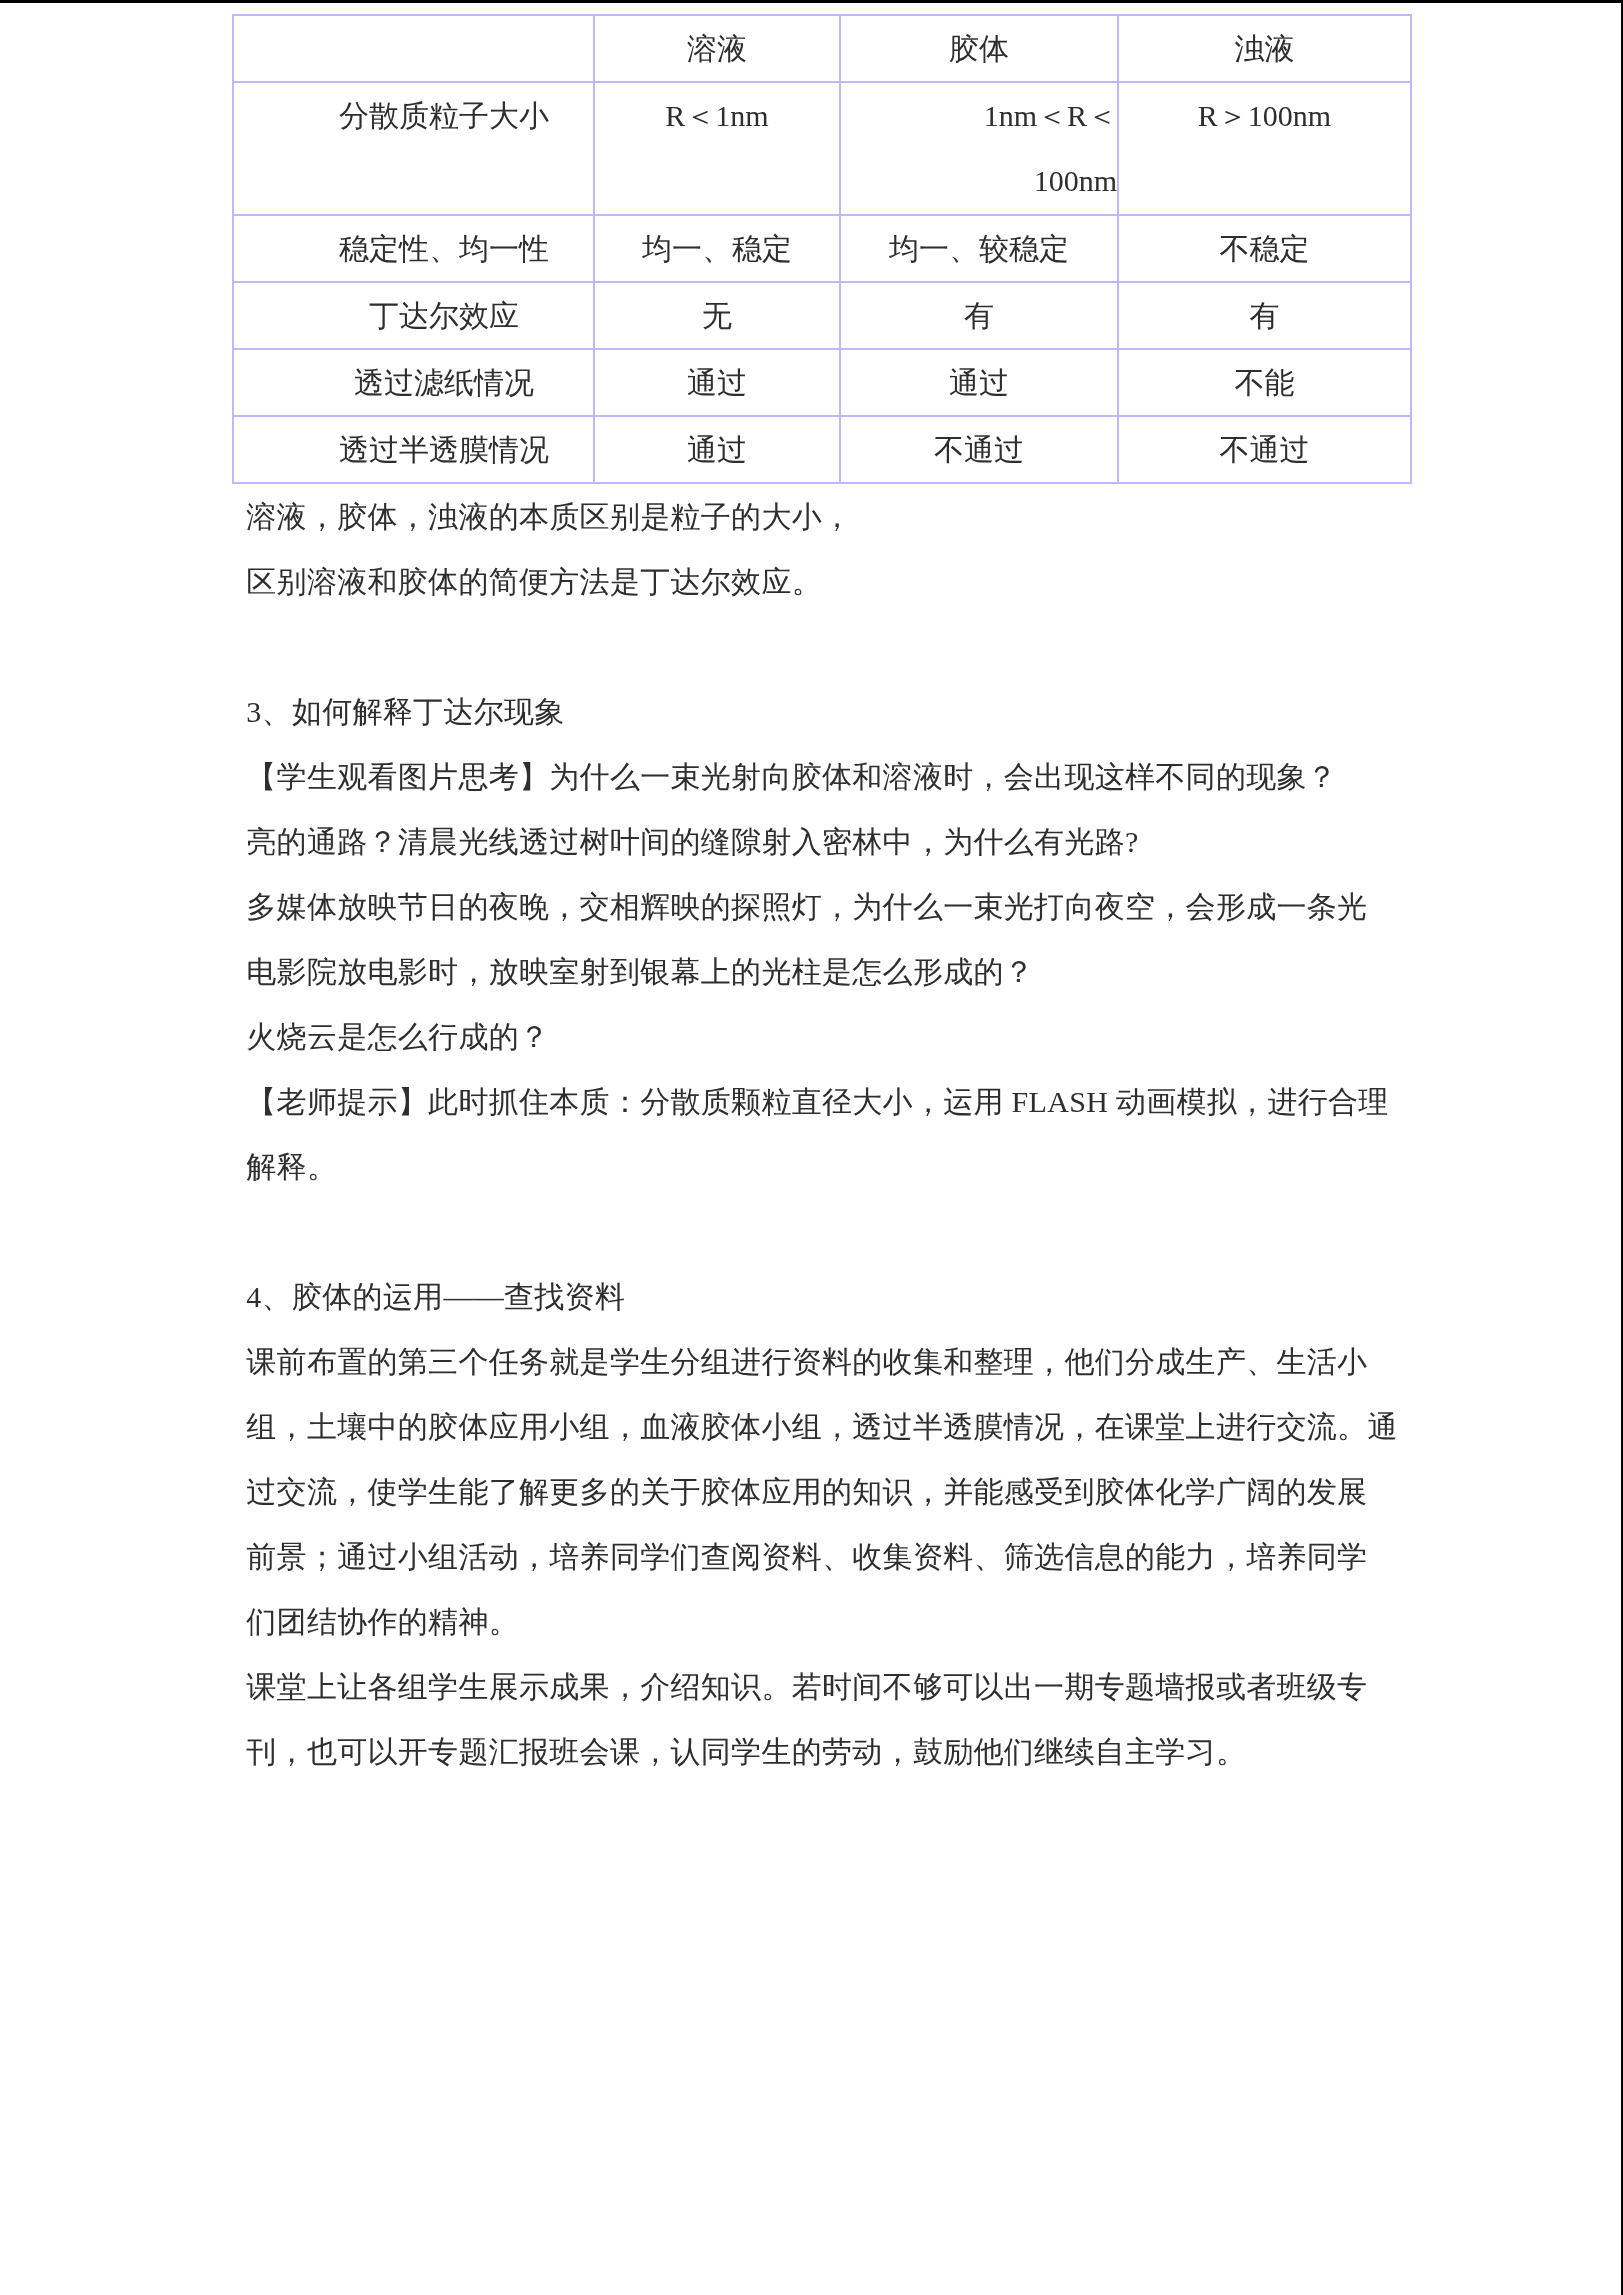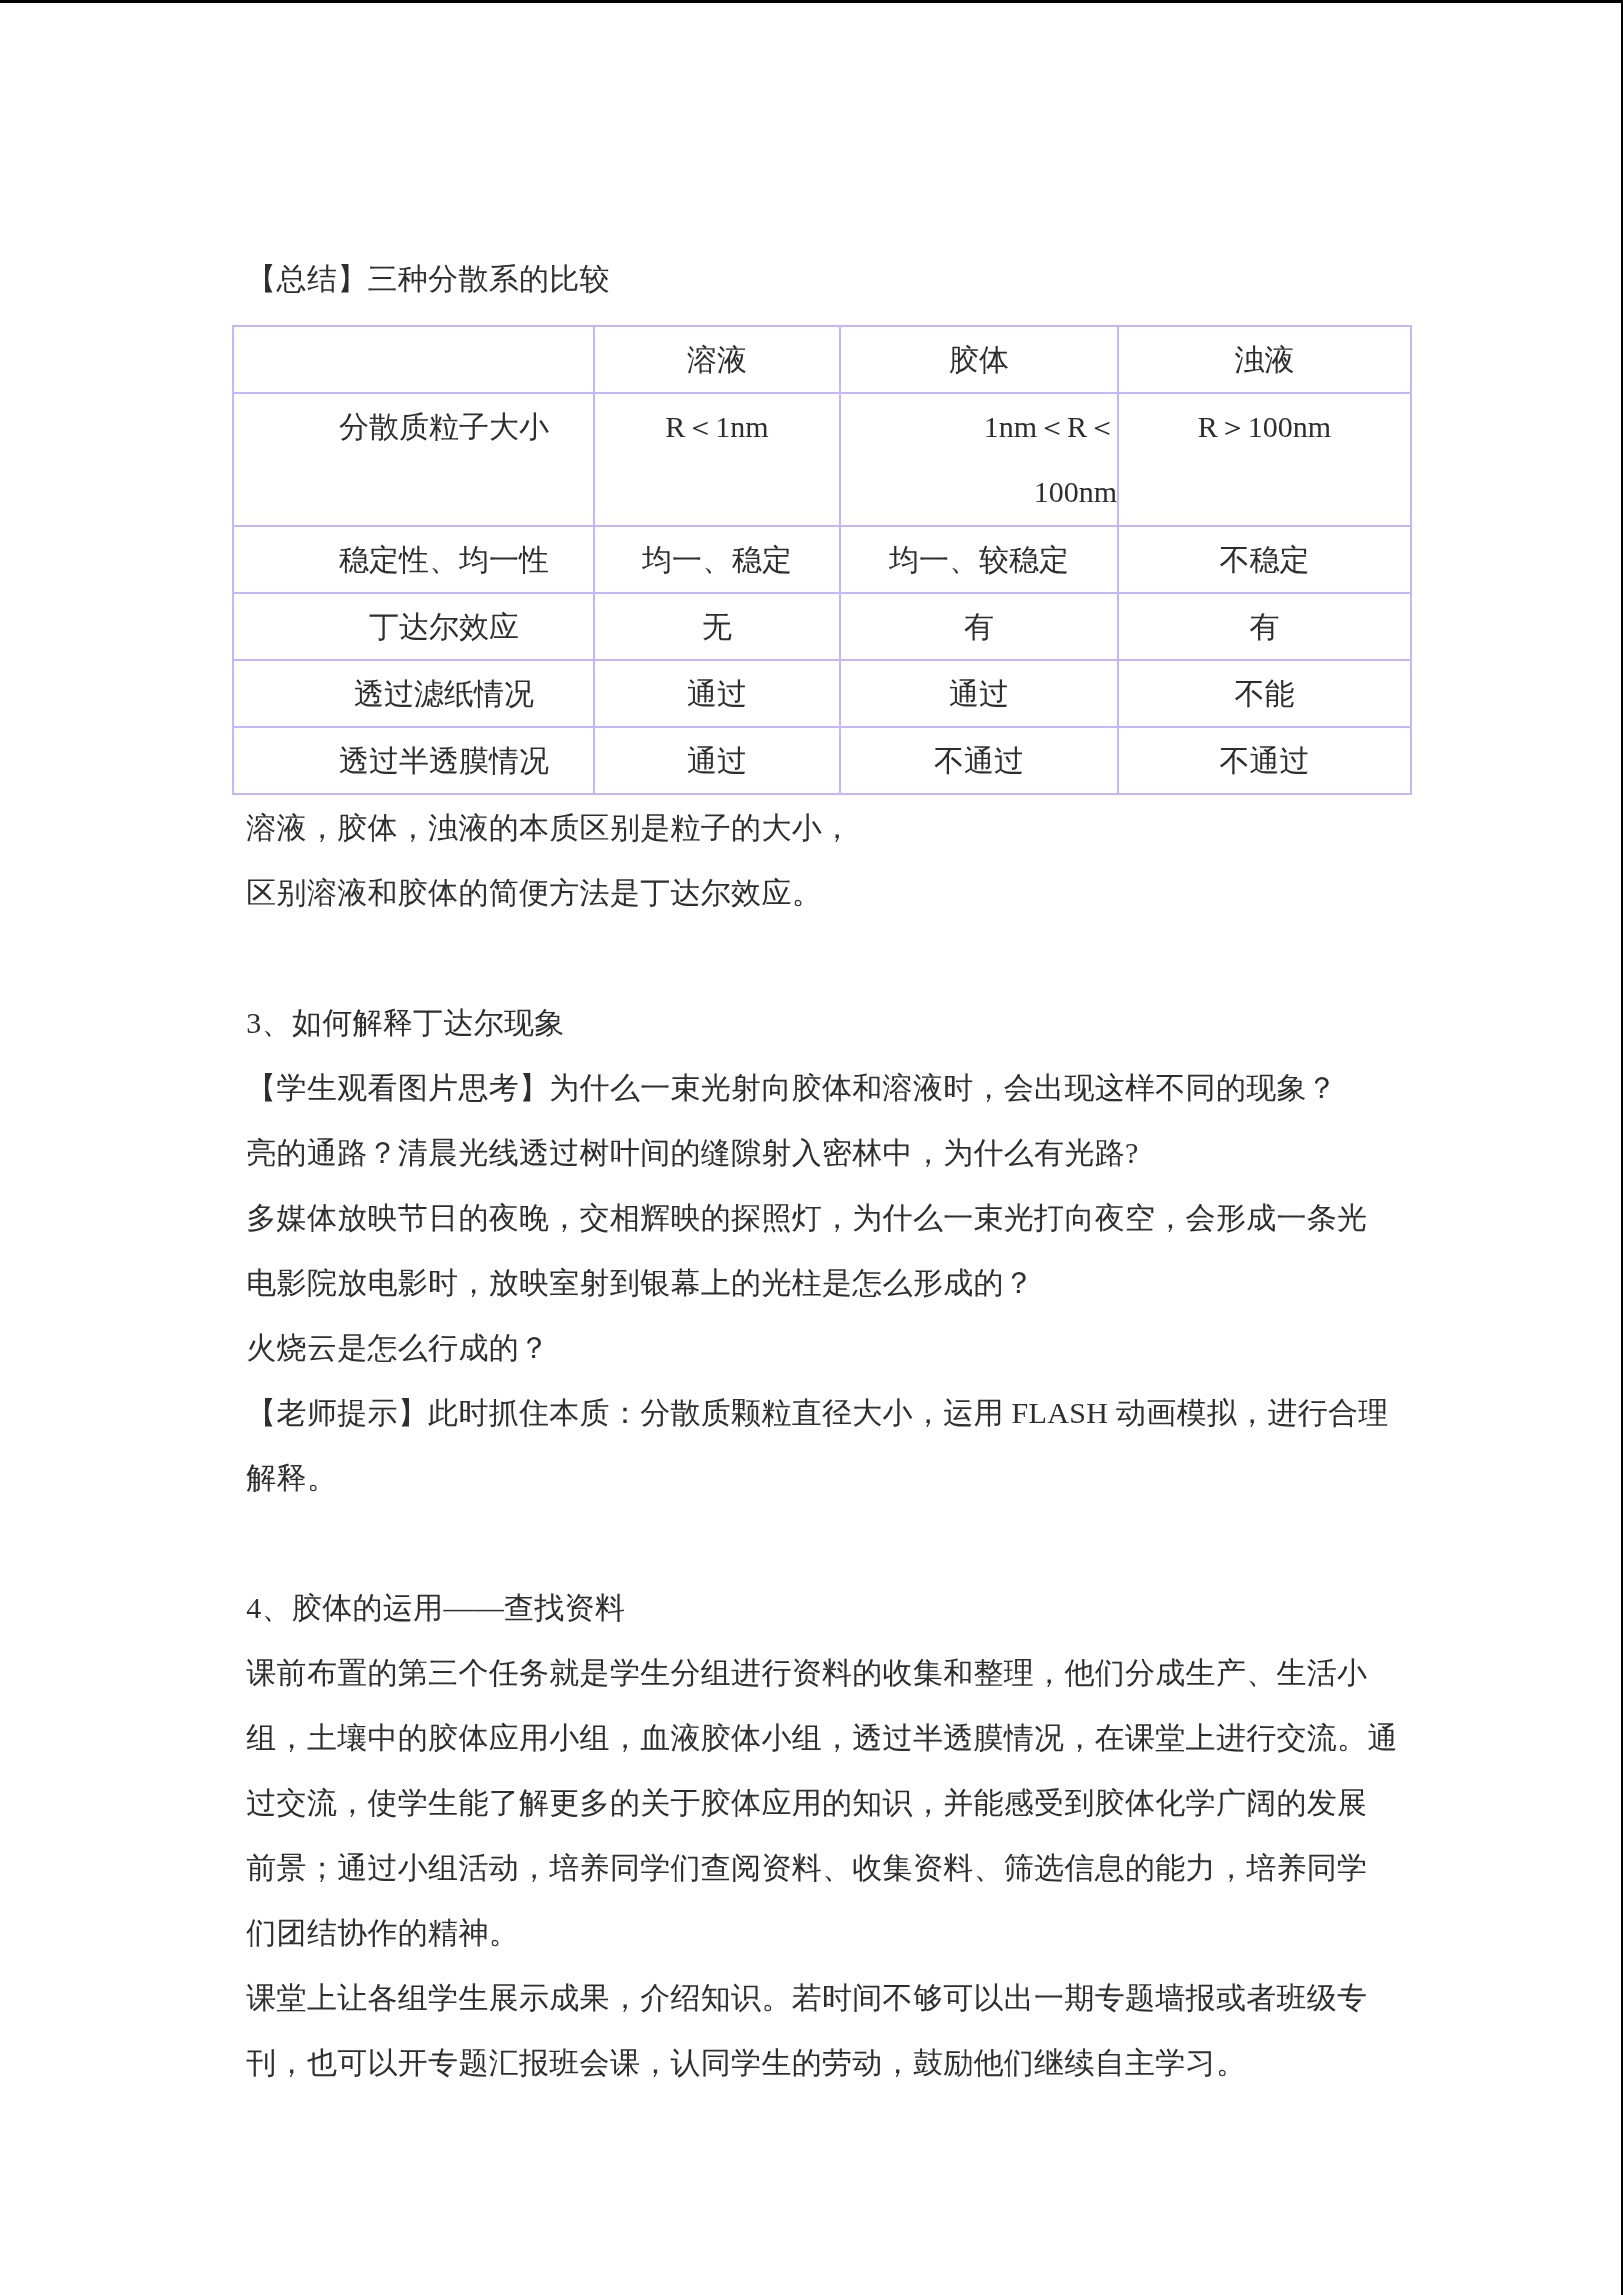--- a/index.html
+++ b/index.html
@@ -62,21 +62,20 @@
   .cell-line2 { display: block; height: 65px; text-align: right; padding-left: 6.8px; }
 </style>
 </head>
 <body>
 
 <div class="edge-top"></div>
 <div class="edge-right"></div>
 
 <div class="content">
 
-  <div class="line title-line">【总结】三种分散系的比较</div>
 
   <table class="cmp">
     <colgroup>
       <col style="width:361px">
       <col style="width:246px">
       <col style="width:278px">
       <col style="width:293px">
     </colgroup>
     <tbody>
         <tr class="row-single">

